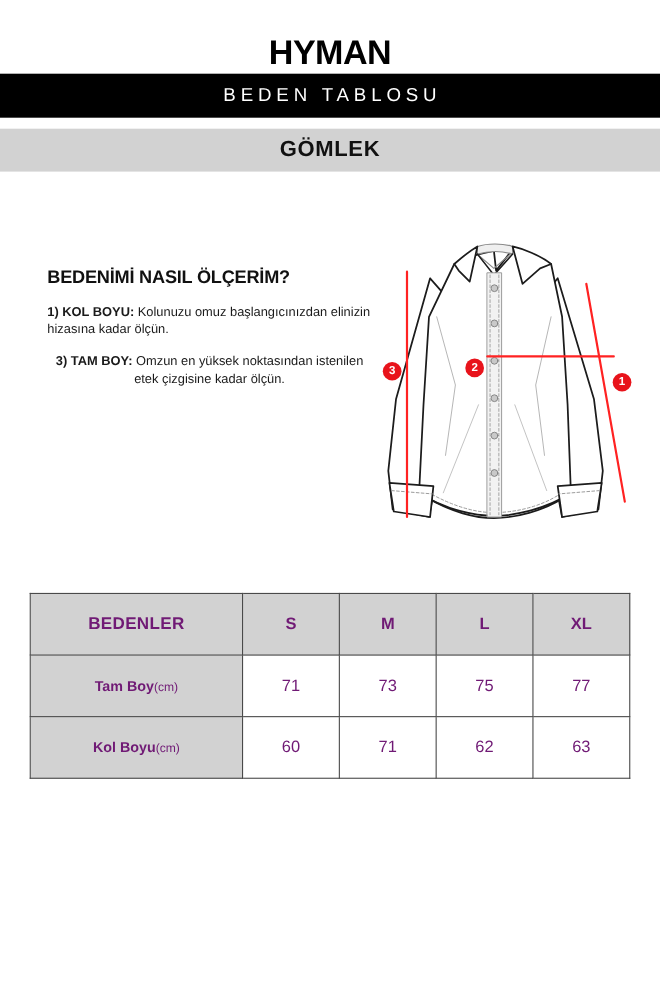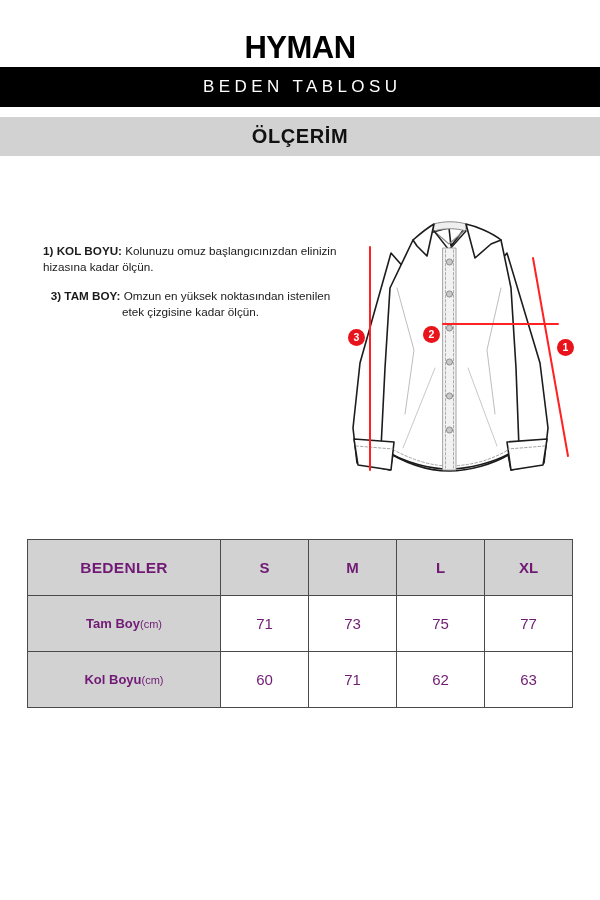--- a/index.html
+++ b/index.html
@@ -164,24 +164,25 @@
 
 <div class="brand-bar">
   <div class="brand-logo">HYMAN</div>
 </div>
 
 <div class="title-bar">
   <div class="title-bar-text">BEDEN TABLOSU</div>
 </div>
 
 <div class="category-bar">
-  <div class="category-bar-text">ÖLÇERİM</div>
+  <div class="category-bar-text">GÖMLEK</div>
 </div>
 
 <div class="instructions">
+  <div class="instructions-heading">BEDENİMİ NASIL ÖLÇERİM?</div>
 
   <div class="instruction-item">
     <span class="instruction-label">1) KOL BOYU:</span><span> Kolunuzu omuz başlangıcınızdan elinizin hizasına kadar ölçün.</span>
   </div>
 
 
   <div class="instruction-item">
     <span class="instruction-label">3) TAM BOY:</span><span> Omzun en yüksek noktasından istenilen etek çizgisine kadar ölçün.</span>
   </div>
 </div>

